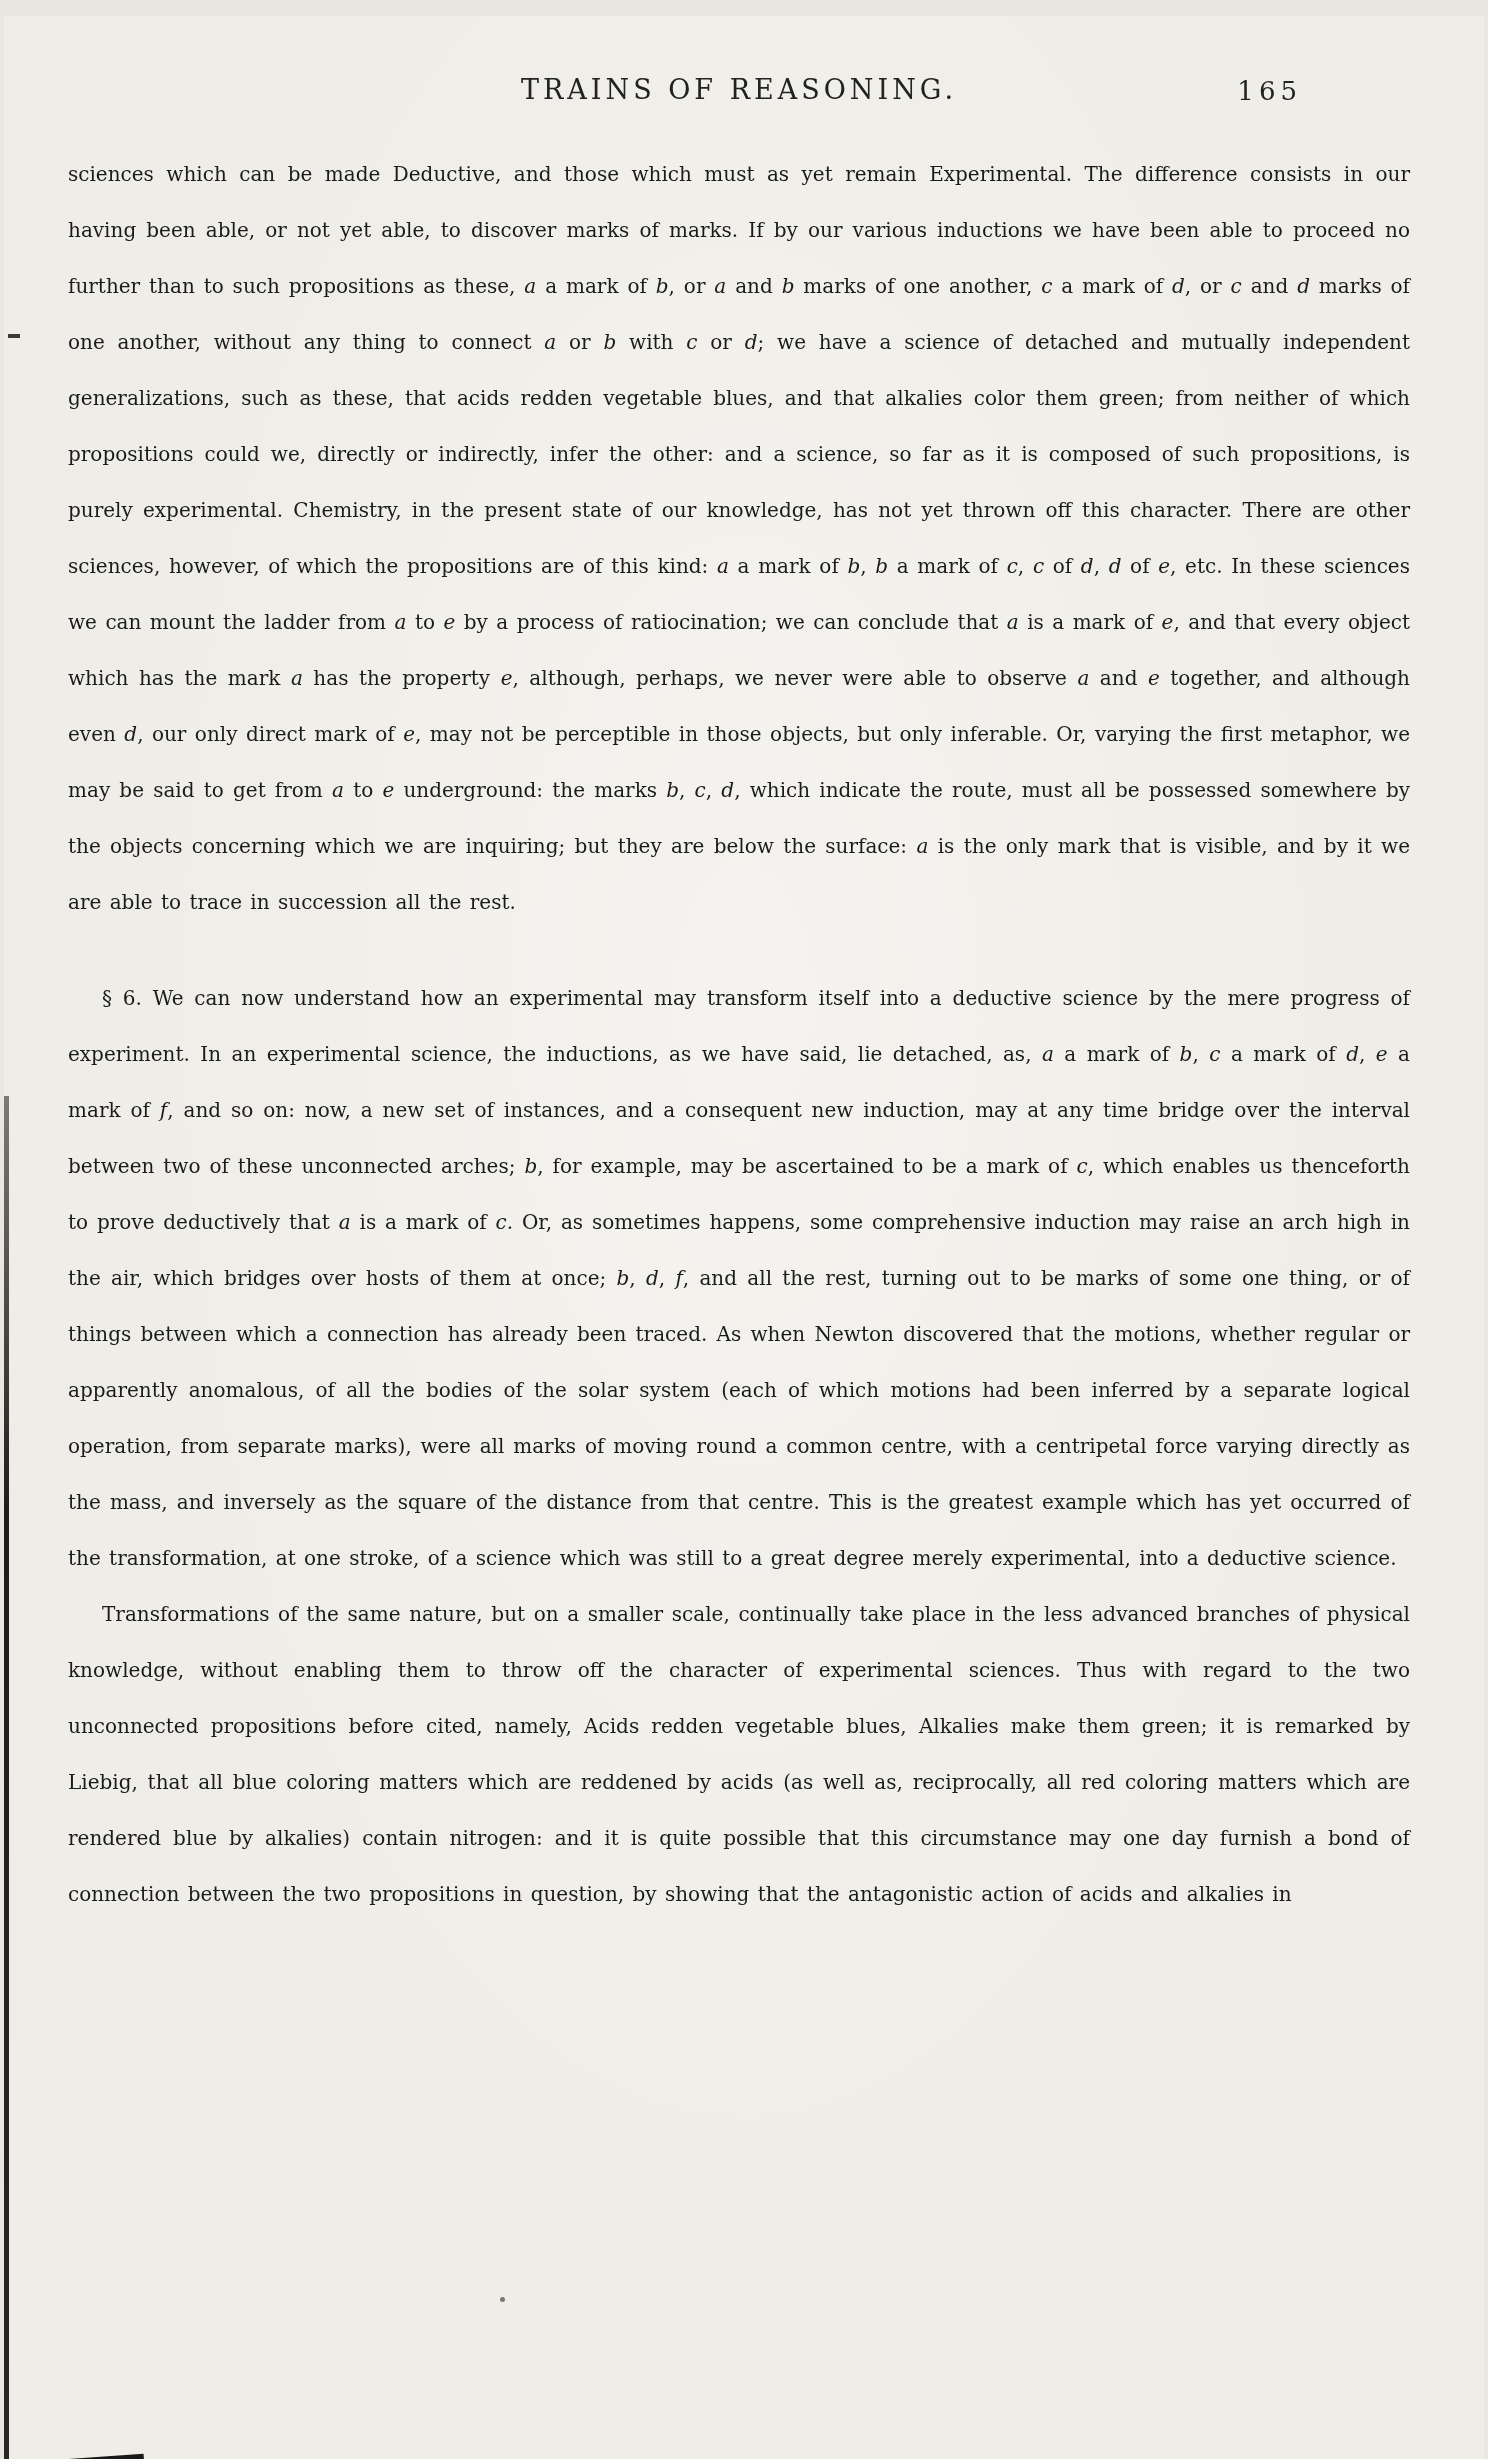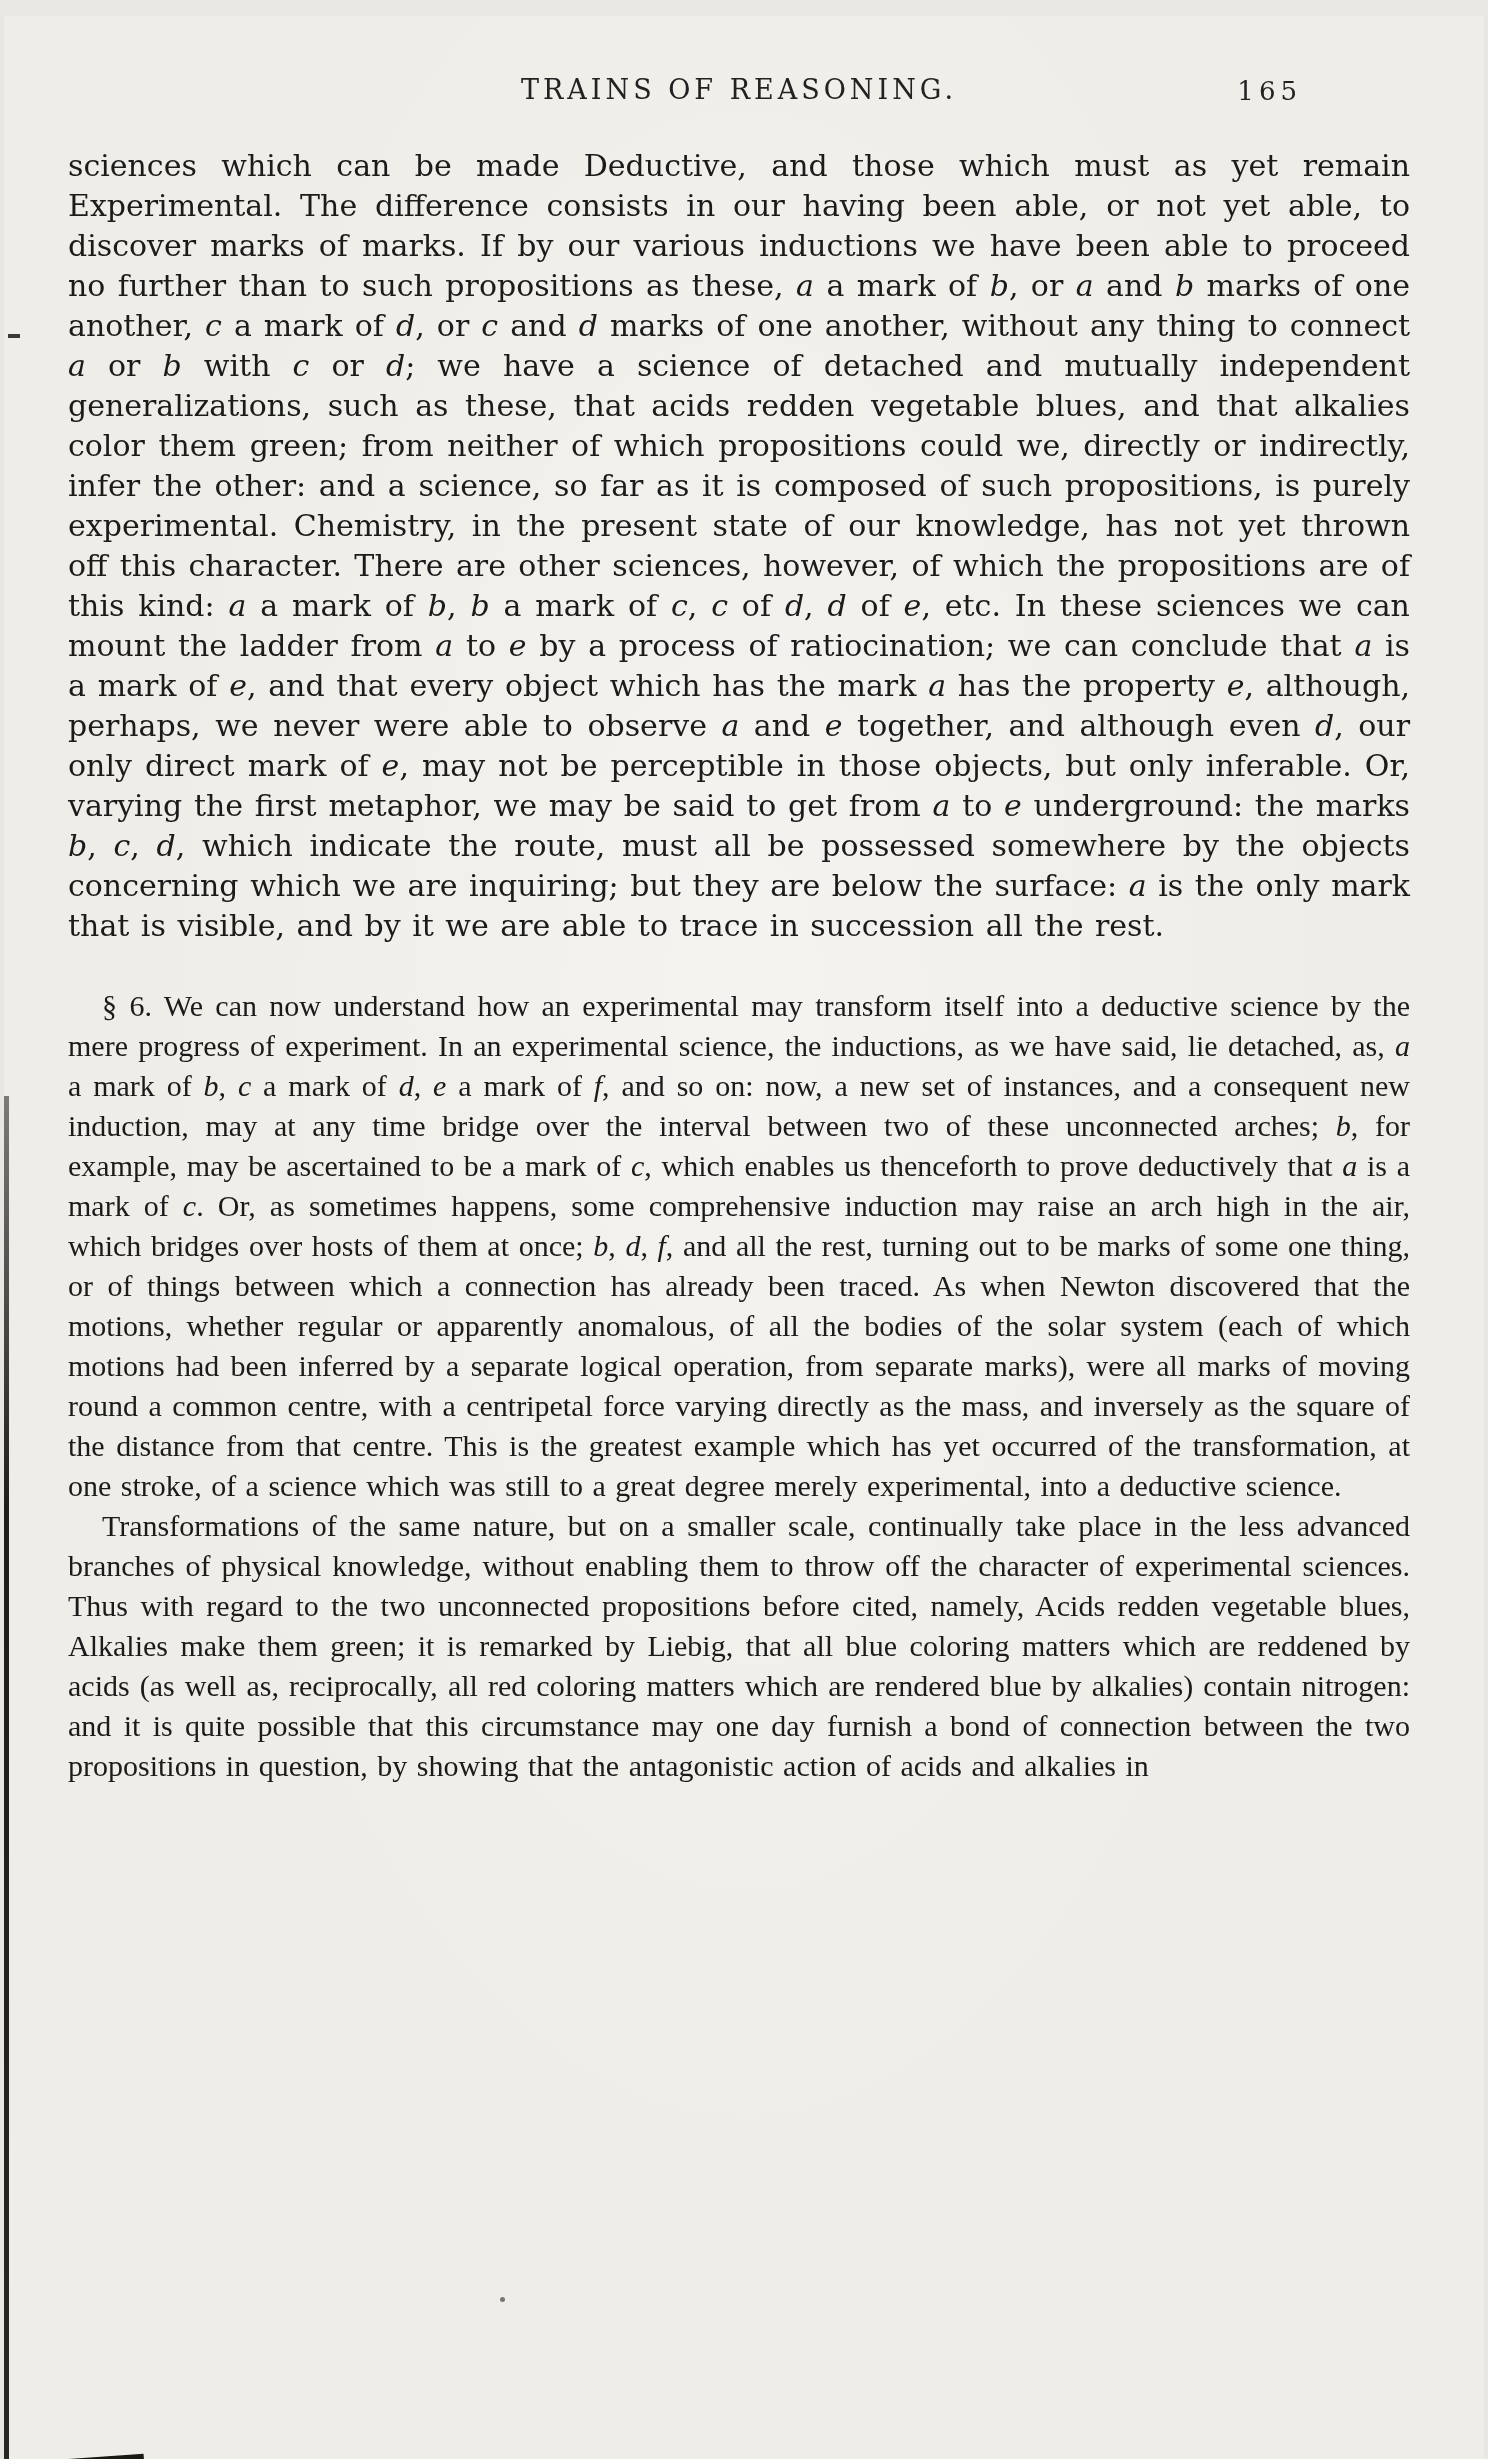--- a/index.html
+++ b/index.html
@@ -39,29 +39,29 @@
   }
   .page-num {
     position: absolute;
     right: 108px;
     top: 2px;
     font-size: 26px;
     letter-spacing: 5px;
     color: #222;
   }
   .body-text {
-    font-size: 30px;
-    line-height: 40px;
+    font-size: 20px;
+    line-height: 56px;
     text-align: justify;
     word-spacing: 2px;
     color: #1b1b1b;
   }
   .para { margin: 0; }
   .para i { font-style: italic; }
-  .indent { text-indent: 34px; font-family: Liberation Serif, serif; }
+  .indent { text-indent: 34px; }
   .section-start { margin-top: 40px; }
 
   
   .artifact { position: absolute; pointer-events: none; }
   .left-line {
     left: 0;
     top: 1080px;
     bottom: 0;
     width: 5px;
     background: linear-gradient(to bottom, rgba(30,28,25,0.55), rgba(20,18,16,0.95) 30%, rgba(20,18,16,0.9));

